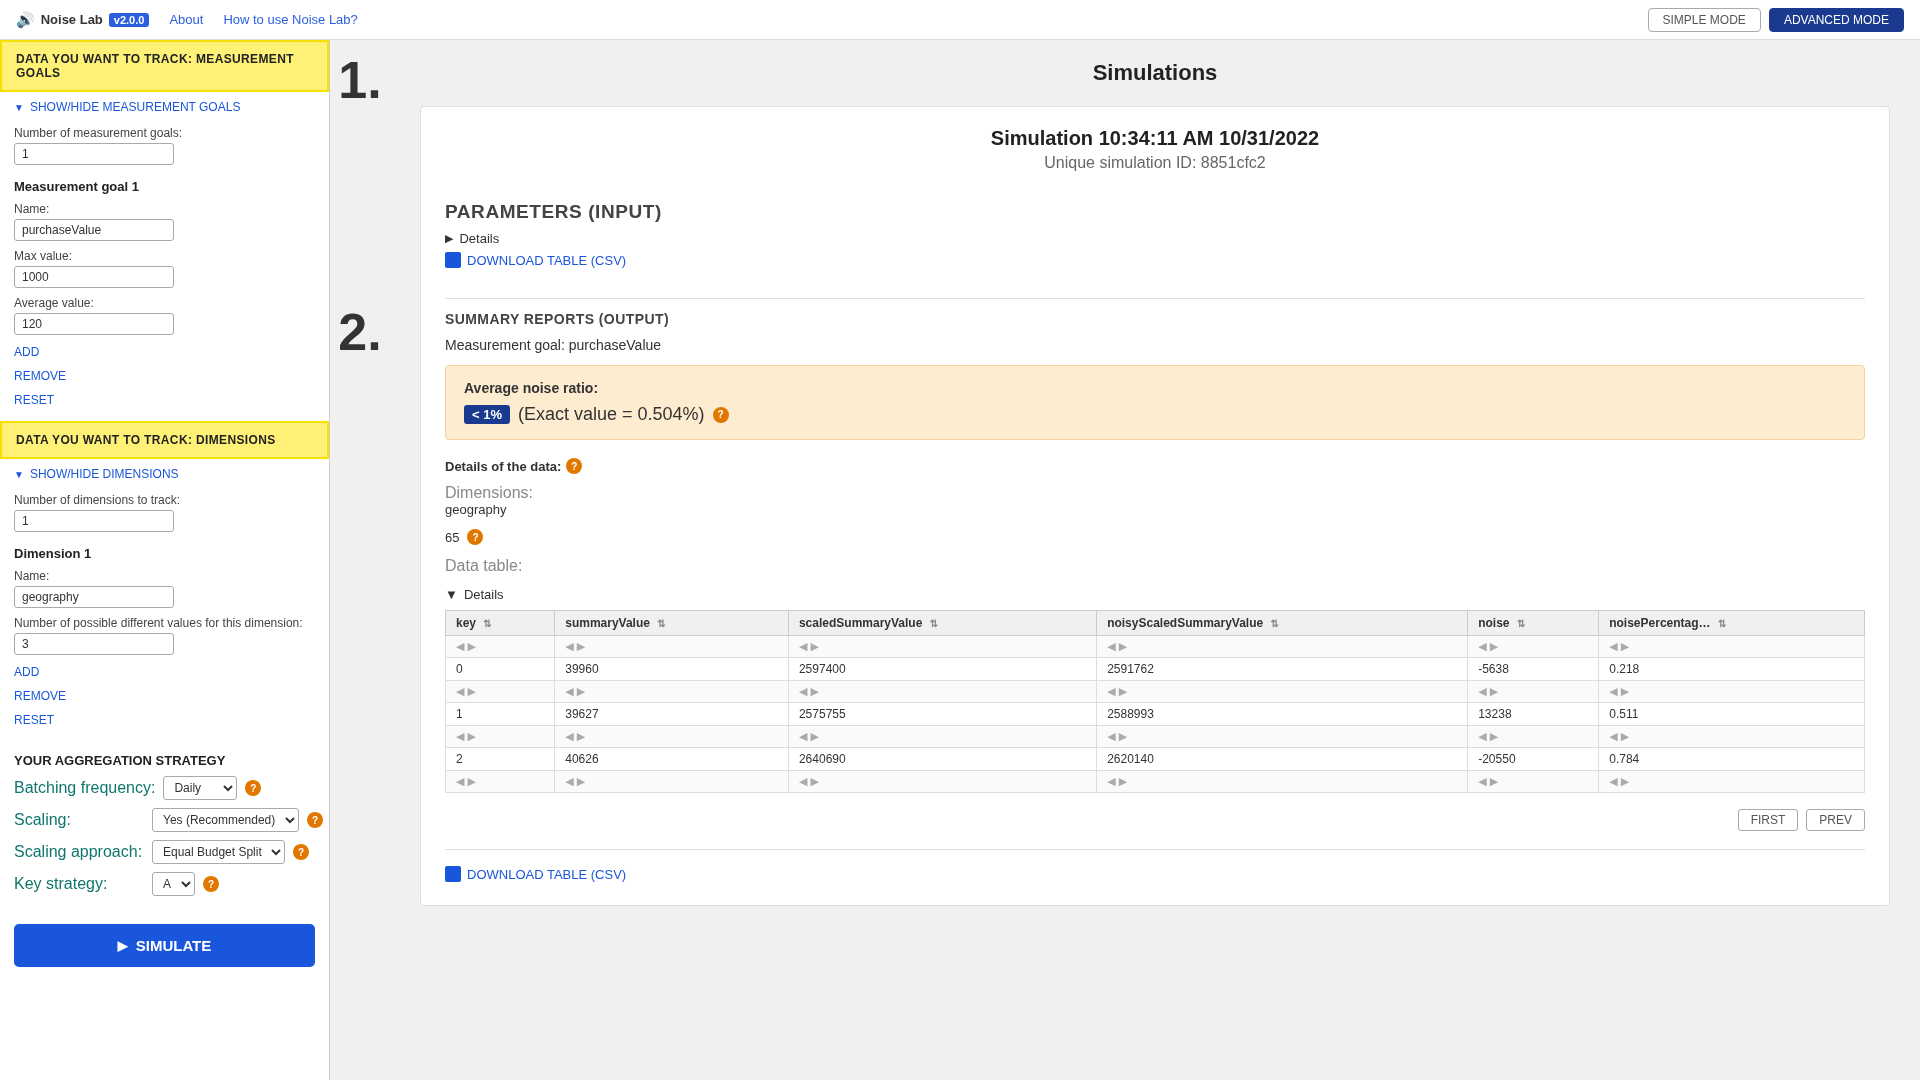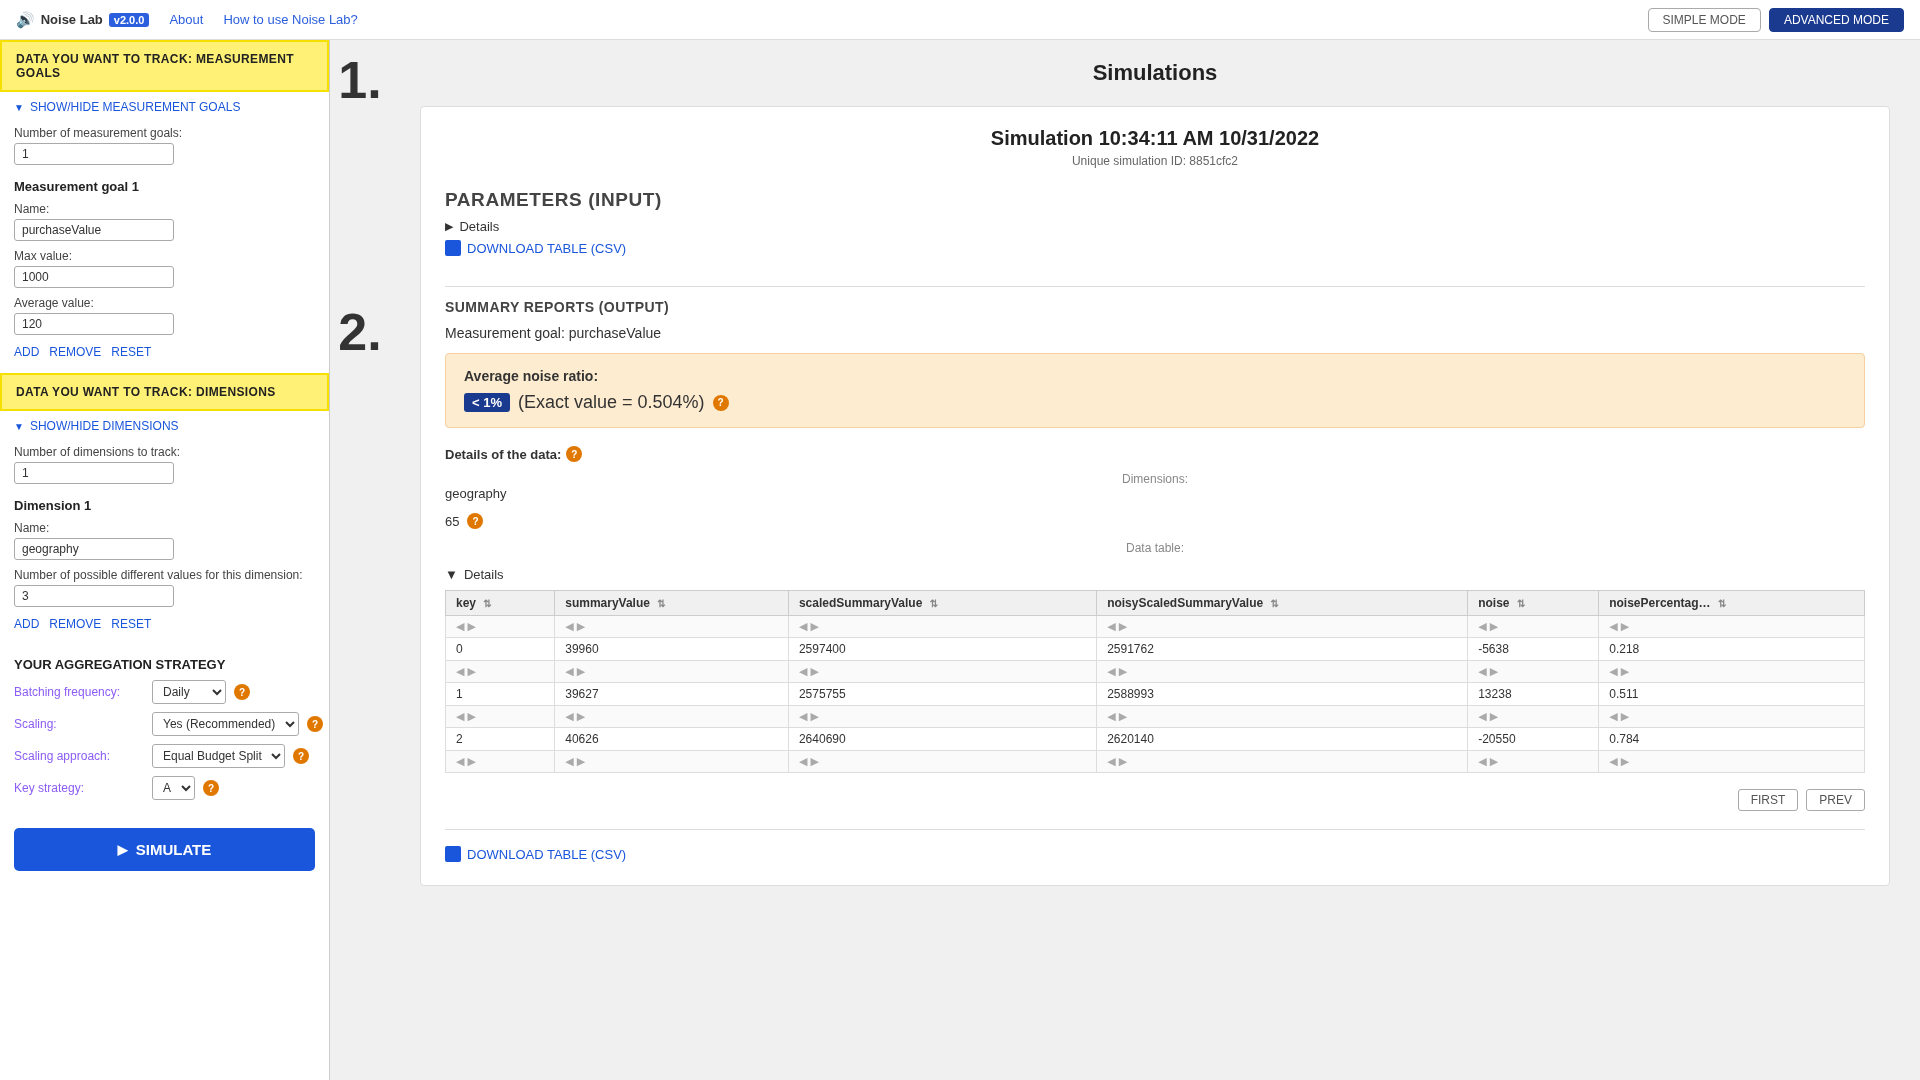--- a/index.html
+++ b/index.html
@@ -50,30 +50,30 @@
 
     .sidebar-field { padding: 4px 14px; }
     .sidebar-field label { display: block; font-size: 12px; color: #444; margin-bottom: 3px; }
     .sidebar-field input[type="text"] {
       width: 160px; border: 1px solid #aaa; border-radius: 3px; padding: 3px 7px;
       font-size: 12px; color: #333;
     }
 
     .sidebar-subheader { padding: 10px 14px 4px; font-size: 13px; font-weight: bold; color: #222; }
 
-    .sidebar-actions { padding: 6px 14px; display: flex; gap: 10px; }
+    .sidebar-actions { padding: 6px 14px; display: flex; gap: 10px; flex-direction: column; }
     .sidebar-actions a { color: #1a56db; font-size: 12px; text-decoration: none; cursor: pointer; }
 
     .section-wrapper { position: relative; }
 
     
     .sidebar-plain-section { padding: 10px 14px 6px; }
     .sidebar-plain-section .section-title { font-size: 13px; font-weight: bold; color: #222; margin-bottom: 8px; }
     .agg-field { display: flex; align-items: center; margin-bottom: 8px; gap: 8px; }
-    .agg-field label { font-size: 12px; color: #8b5cf6; min-width: 130px; }
+    .agg-field label { font-size: 16px; color: #0f766e; min-width: 130px; }
     .agg-field select {
       border: 1px solid #aaa; border-radius: 3px; padding: 3px 6px;
       font-size: 12px; color: #333; background: #fff;
     }
     .help-icon {
       display: inline-flex; align-items: center; justify-content: center;
       width: 16px; height: 16px; background: #e07800; color: #fff; border-radius: 50%;
       font-size: 10px; font-weight: bold; cursor: pointer; flex-shrink: 0;
     }
 
@@ -91,21 +91,21 @@
     .main-inner { padding: 20px 30px; }
 
     .simulations-title { text-align: center; font-size: 22px; font-weight: bold; color: #222; margin-bottom: 20px; }
 
     .sim-card {
       background: #fff; border-radius: 4px; border: 1px solid #ddd;
       padding: 20px 24px; margin-bottom: 0;
     }
 
     .sim-title { font-size: 20px; font-weight: bold; text-align: center; color: #222; margin-bottom: 4px; }
-    .sim-id { text-align: center; font-size: 12px; color: #666; margin-bottom: 21px; }
+    .sim-id { text-align: center; font-size: 16px; color: #666; margin-bottom: 29px; }
 
     .params-header { font-size: 19px; font-weight: bold; color: #444; margin-bottom: 8px; letter-spacing: 0.03em; }
 
     .details-row {
       display: flex; align-items: center; gap: 6px; margin-bottom: 6px; cursor: pointer;
     }
     .details-row .tri { font-size: 11px; color: #333; }
     .details-row span { font-size: 13px; color: #333; }
 
     .download-btn {
@@ -127,21 +127,21 @@
     }
     .badge-lt1 {
       background: #1a3a8f; color: #fff; font-size: 13px; font-weight: bold;
       border-radius: 3px; padding: 2px 8px;
     }
     .exact-value { font-size: 18px; color: #333; }
 
     .details-data-label { font-size: 13px; font-weight: bold; color: #333; margin-bottom: 10px; display: flex; align-items: center; gap: 5px; }
 
     .dim-info { margin-bottom: 12px; }
-    .dim-info-label { font-size: 12px; color: #888; text-align: center; }
+    .dim-info-label { font-size: 16px; color: #888; }
     .dim-info-value { font-size: 13px; color: #333; }
 
     .table-details-row {
       display: flex; align-items: center; gap: 6px; margin-bottom: 8px; cursor: pointer;
     }
 
     
     .data-table-wrapper { overflow-x: auto; margin-bottom: 10px; }
     .data-table {
       border-collapse: collapse; font-size: 12px; min-width: 900px; width: 100%;

